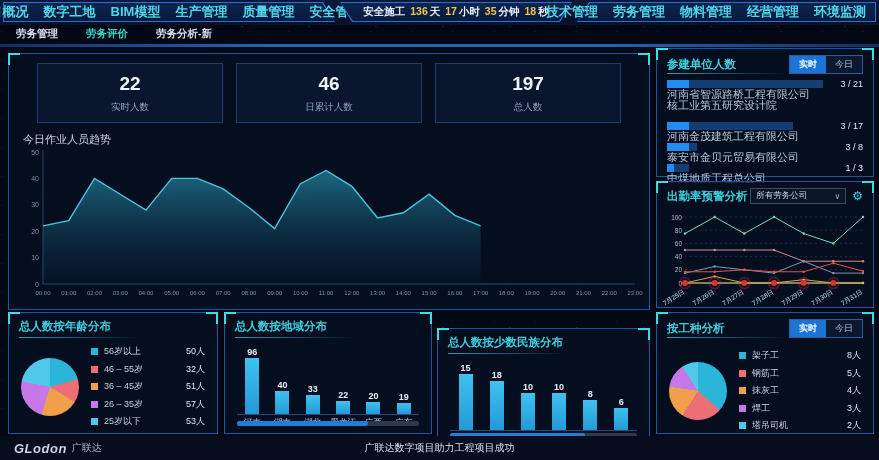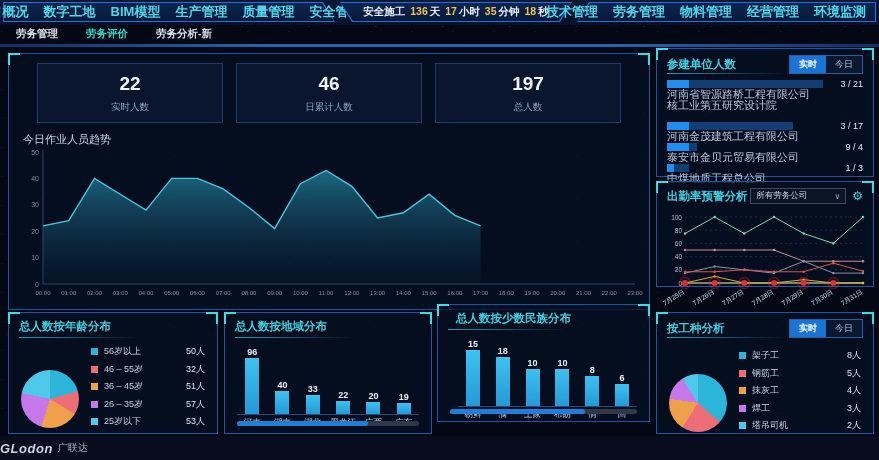--- a/index.html
+++ b/index.html
@@ -59,55 +59,55 @@
   .co-list{ padding:2px 10px 0 10px; }
   .co-item{ position:relative; height:21px; }
   .co-top{ position:relative; height:10px; }
   .co-barwrap{ position:absolute; left:0; top:1px; width:calc(100% - 40px); height:8px; }
   .co-bar-total{ height:8px; background:#123e74; }
   .co-bar-cur{ height:8px; background:#1f8ef0; }
   .co-ratio{ position:absolute; right:0; top:0; font-size:9px; font-weight:normal; color:#e3ecf6; }
   .co-name{ font-size:11px; color:#b7c7db; line-height:10px; white-space:nowrap; overflow:hidden; }
 
   
-  #attendance-panel{ left:656px; top:181px; width:218px; height:106px; }
+  #attendance-panel{ left:656px; top:181px; width:218px; height:127px; }
   .dd{ display:flex; align-items:center; justify-content:space-between; width:96px; height:16px;
     border:1px solid #3b4c66; background:#0b1526; padding:0 5px; cursor:pointer; }
   .dd-label{ font-size:8.5px; color:#cfd9e6; white-space:nowrap; overflow:hidden; }
   .dd-chev{ font-size:8px; color:#9fb0c5; }
   .gear{ color:#3fd0e0; font-size:12px; margin-left:6px; cursor:pointer; line-height:1; }
 
   
-  .pie-row{ display:flex; align-items:flex-end; padding:8px 12px 0 12px; gap:12px; }
+  .pie-row{ display:flex; align-items:center; padding:8px 12px 0 12px; gap:12px; }
   .pie{ width:58px; height:58px; border-radius:50%; flex:0 0 auto; }
   .legend{ flex:1; display:flex; flex-direction:column; gap:4.5px; }
   .lg-row{ display:flex; align-items:center; }
   .lg-sw{ width:7px; height:7px; margin-right:6px; flex:0 0 auto; }
   .lg-label{ font-size:9px; color:#c6d2e2; flex:1; }
   .lg-val{ font-size:9px; color:#dfe8f2; }
   #age-panel{ left:8px; top:312px; width:210px; height:122px; }
   #worktype-panel{ left:656px; top:312px; width:218px; height:122px; }
 
   
   #region-panel{ left:224px; top:312px; width:208px; height:122px; }
-  #ethnic-panel{ left:437px; top:304px; width:213px; height:118px;padding-left:8px; }
+  #ethnic-panel{ left:437px; top:328px; width:213px; height:118px; }
   .bars{ display:flex; align-items:flex-end; justify-content:space-around; height:72px;
     margin:6px 12px 0 12px; border-bottom:1px solid #2a4a78; }
   .bar-col{ display:flex; flex-direction:column; align-items:center; justify-content:flex-end; height:100%; }
   .bar-val{ font-size:9px; font-weight:bold; color:#e8eef6; margin-bottom:1px; }
   .bar-rect{ width:14px; background:linear-gradient(#3ec2ef,#2499d8); }
   .bar-cats{ display:flex; justify-content:space-around; margin:2px 12px 0 12px; }
   .bar-cat{ font-size:8.5px; color:#b9c8dc; text-align:center; flex:1; }
   .scroll{ position:absolute; left:12px; right:12px; bottom:7px; height:5px; border-radius:3px; background:#2e3a4c; }
   .scroll-fill{ height:5px; border-radius:3px; background:#1f7fd8; }
 
   
   .footer{ position:absolute; left:0; right:0; top:436px; height:24px; background:#070d1c;
     display:flex; align-items:center; }
-  .logo{ display:flex; align-items:flex-start; gap:5px; }
+  .logo{ margin-left:14px; display:flex; align-items:flex-start; gap:5px; }
   .logo-en{ font-size:13px; font-weight:bold; font-style:italic; color:#c9d4e0; letter-spacing:.5px; }
   .logo-cn{ font-size:10px; color:#aebacb; }
   .slogan{ position:absolute; left:0; right:0; text-align:center; font-size:10px; color:#d8e2ee; }
 
   svg text{ font-family:"Liberation Sans", sans-serif; }
 </style>
 </head>
 <body>
 
 <div class="stage">
@@ -254,21 +254,21 @@
           </div>
           <div class="co-name">河南金茂建筑工程有限公司</div>
         </div>
         <div class="co-item">
           <div class="co-top">
             <div class="co-barwrap">
               <div class="co-bar-total" style="width: 19.0476%;">
                 <div class="co-bar-cur" style="width: 75%;"></div>
               </div>
             </div>
-            <span class="co-ratio">9 / 4</span>
+            <span class="co-ratio">3 / 8</span>
           </div>
           <div class="co-name">泰安市金贝元贸易有限公司</div>
         </div>
         <div class="co-item">
           <div class="co-top">
             <div class="co-barwrap">
               <div class="co-bar-total" style="width: 14.2857%;">
                 <div class="co-bar-cur" style="width: 33.3333%;"></div>
               </div>
             </div>
@@ -538,15 +538,16 @@
           </div>
         </div>
     </div>
   </div>
 
   <div class="footer">
     <div class="logo">
       <span class="logo-en">GLodon</span>
       <span class="logo-cn">广联达</span>
     </div>
+    <div class="slogan">广联达数字项目助力工程项目成功</div>
   </div>
 
 </div>
 
 </body></html>

